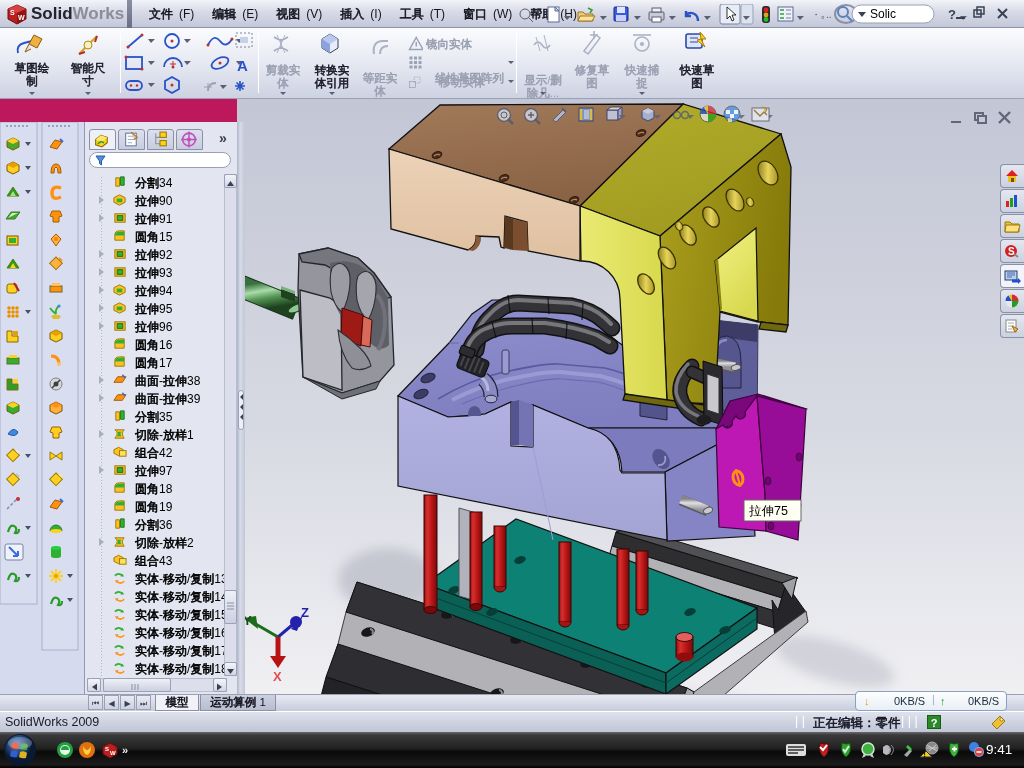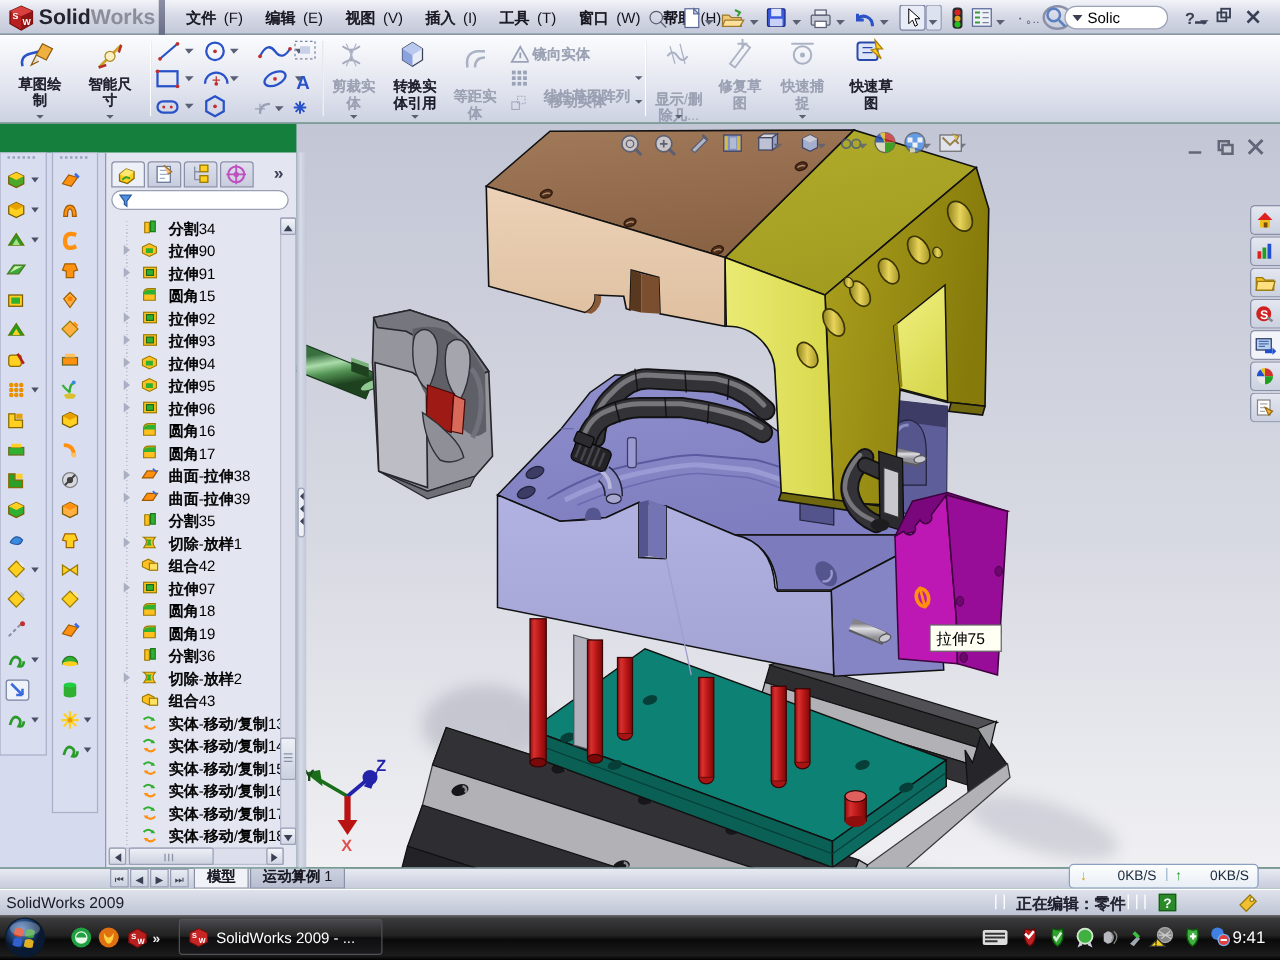--- a/index.html
+++ b/index.html
@@ -1,15 +1,15 @@
 <!DOCTYPE html>
 <html><head><meta charset="utf-8"><style>
 *{margin:0;padding:0;box-sizing:border-box}
 html,body{width:1024px;height:768px;overflow:hidden;font-family:"Liberation Sans",sans-serif}
-#root{position:absolute;left:0;top:0;width:1024px;height:768px;background:#15803d}
+#root{position:absolute;left:0;top:0;width:1024px;height:768px;background:#be185d}
 .abs{position:absolute}
 .cj{-webkit-text-stroke:0.55px}
 
 #title{left:0;top:0;width:1024px;height:28px;background:linear-gradient(#F2F4F9,#D7DAE6 45%,#C3C8D9);border-bottom:1px solid #8E93A9}
 #logo{left:6px;top:3px;width:22px;height:22px}
 #menus{left:137px;top:0;height:28px;font-size:12px;color:#14141e;display:flex;align-items:center}
 #menus span{padding:0 6px}
 
 #cmdbar{left:0;top:28px;width:1024px;height:71px;background:linear-gradient(#FBFCFE,#E2E5EF 60%,#CDD2E2);border-bottom:1px solid #9CA1B5}
 .cmdbtn{position:absolute;text-align:center;font-size:11.5px;color:#1a1a28;line-height:13px}
@@ -1144,28 +1144,20 @@
         <path d="M5,9 a4,4 0 0 1 8,0" fill="#20a040"></path>
         <circle cx="31" cy="9" r="8" fill="#e07010"></circle>
         <path d="M27,5 q4,8 8,0 q0,8 -4,9 q-4,-1 -4,-9" fill="#f8d040"></path>
         <g transform="translate(46,1)">
           <polygon points="1,5 8,1 15,5 15,12 8,16 1,12" fill="#b91f1f" stroke="#6e0f0f"></polygon>
           <text x="3" y="9" font-size="6" fill="#fff" font-weight="bold">S</text>
           <text x="8" y="13" font-size="6" fill="#fff" font-weight="bold">W</text>
         </g>
         <text x="66" y="13" font-size="11" fill="#eee" font-weight="bold">»</text>
       </svg>
-      <div class="tbtn" style="left:143px;width:163px">
-        <svg class="abs" style="left:7px;top:6px" width="16" height="16" viewBox="0 0 18 18">
-          <polygon points="1,5 9,1 17,5 17,13 9,17 1,13" fill="#c82525" stroke="#7a1010"></polygon>
-          <text x="3" y="9" font-size="6.5" fill="#fff" font-weight="bold">S</text>
-          <text x="9" y="14" font-size="6.5" fill="#fff" font-weight="bold">W</text>
-        </svg>
-        <span class="abs" style="left:29px;top:7px">SolidWorks 2009 - ...</span>
-      </div>
       <svg class="abs" style="left:786px;top:9px" width="200" height="20" viewBox="0 0 200 20">
         <rect x="0" y="3" width="20" height="12" rx="2" fill="#ddd"></rect>
         <path d="M2,6 h16 M2,9 h16 M2,12 h10" stroke="#333" stroke-width="1.5"></path>
         <path d="M34,2 q5,2 8,0 q2,10 -4,14 q-6,-4 -4,-14" fill="#c02020" stroke="#5a0a0a"></path>
         <path d="M34,6 l3,3 4,-5" stroke="#fff" stroke-width="2" fill="none"></path>
         <path d="M56,2 q5,2 8,0 q2,10 -4,14 q-6,-4 -4,-14" fill="#30a030" stroke="#0a5a0a"></path>
         <path d="M57,8 l2,3 4,-6" stroke="#d0f0d0" stroke-width="2" fill="none"></path>
         <circle cx="82" cy="8" r="6" fill="#40b040" stroke="#d0e8d0" stroke-width="1.5"></circle>
         <path d="M78,12 l-2,5 4,-2 M86,12 l2,5 -4,-2" fill="#d0d0e0"></path>
         <path d="M100,4 a5,5 0 0 1 0,10 l-3,-2 0,-6 Z" fill="#b8b8c0"></path>

